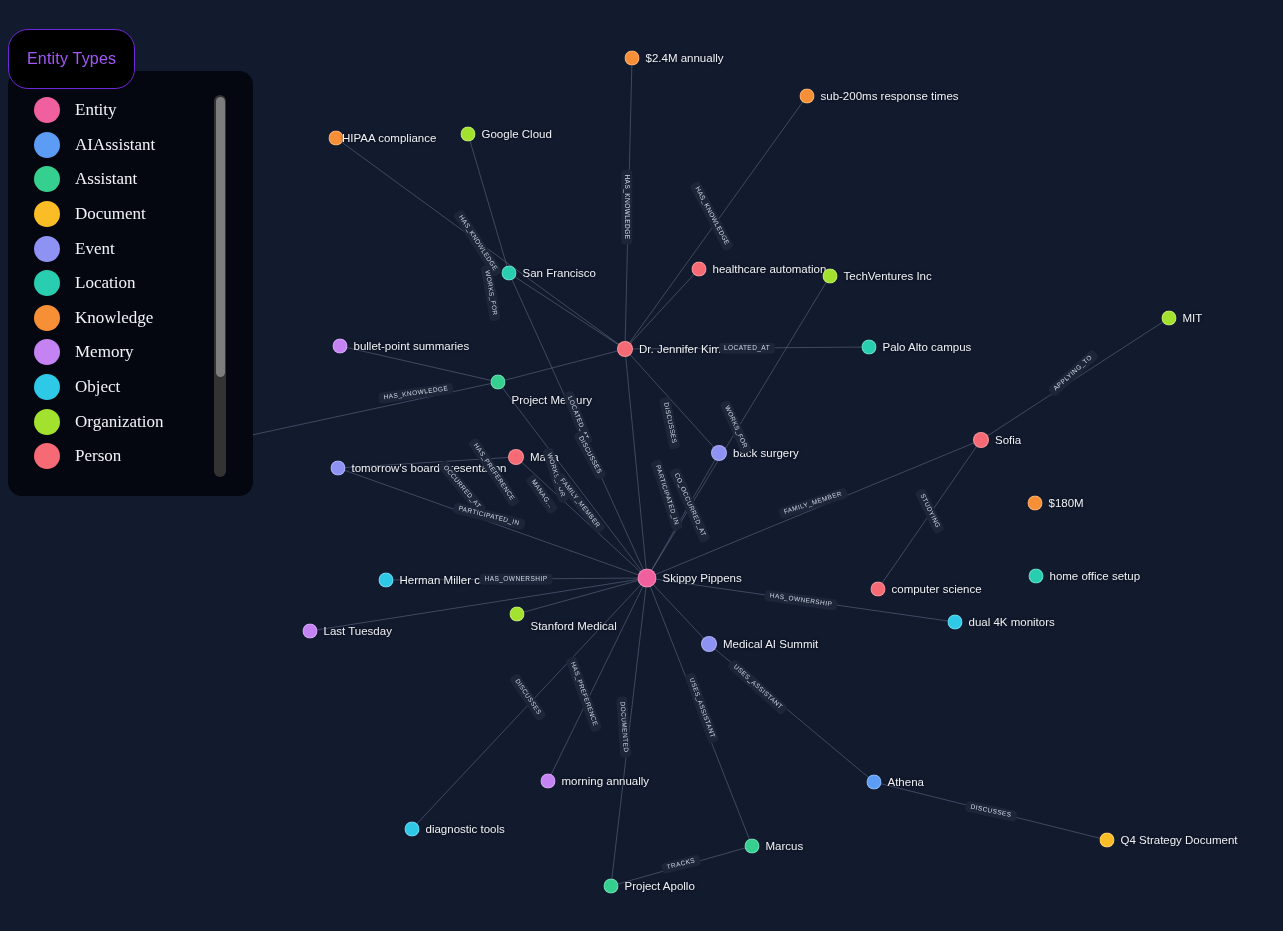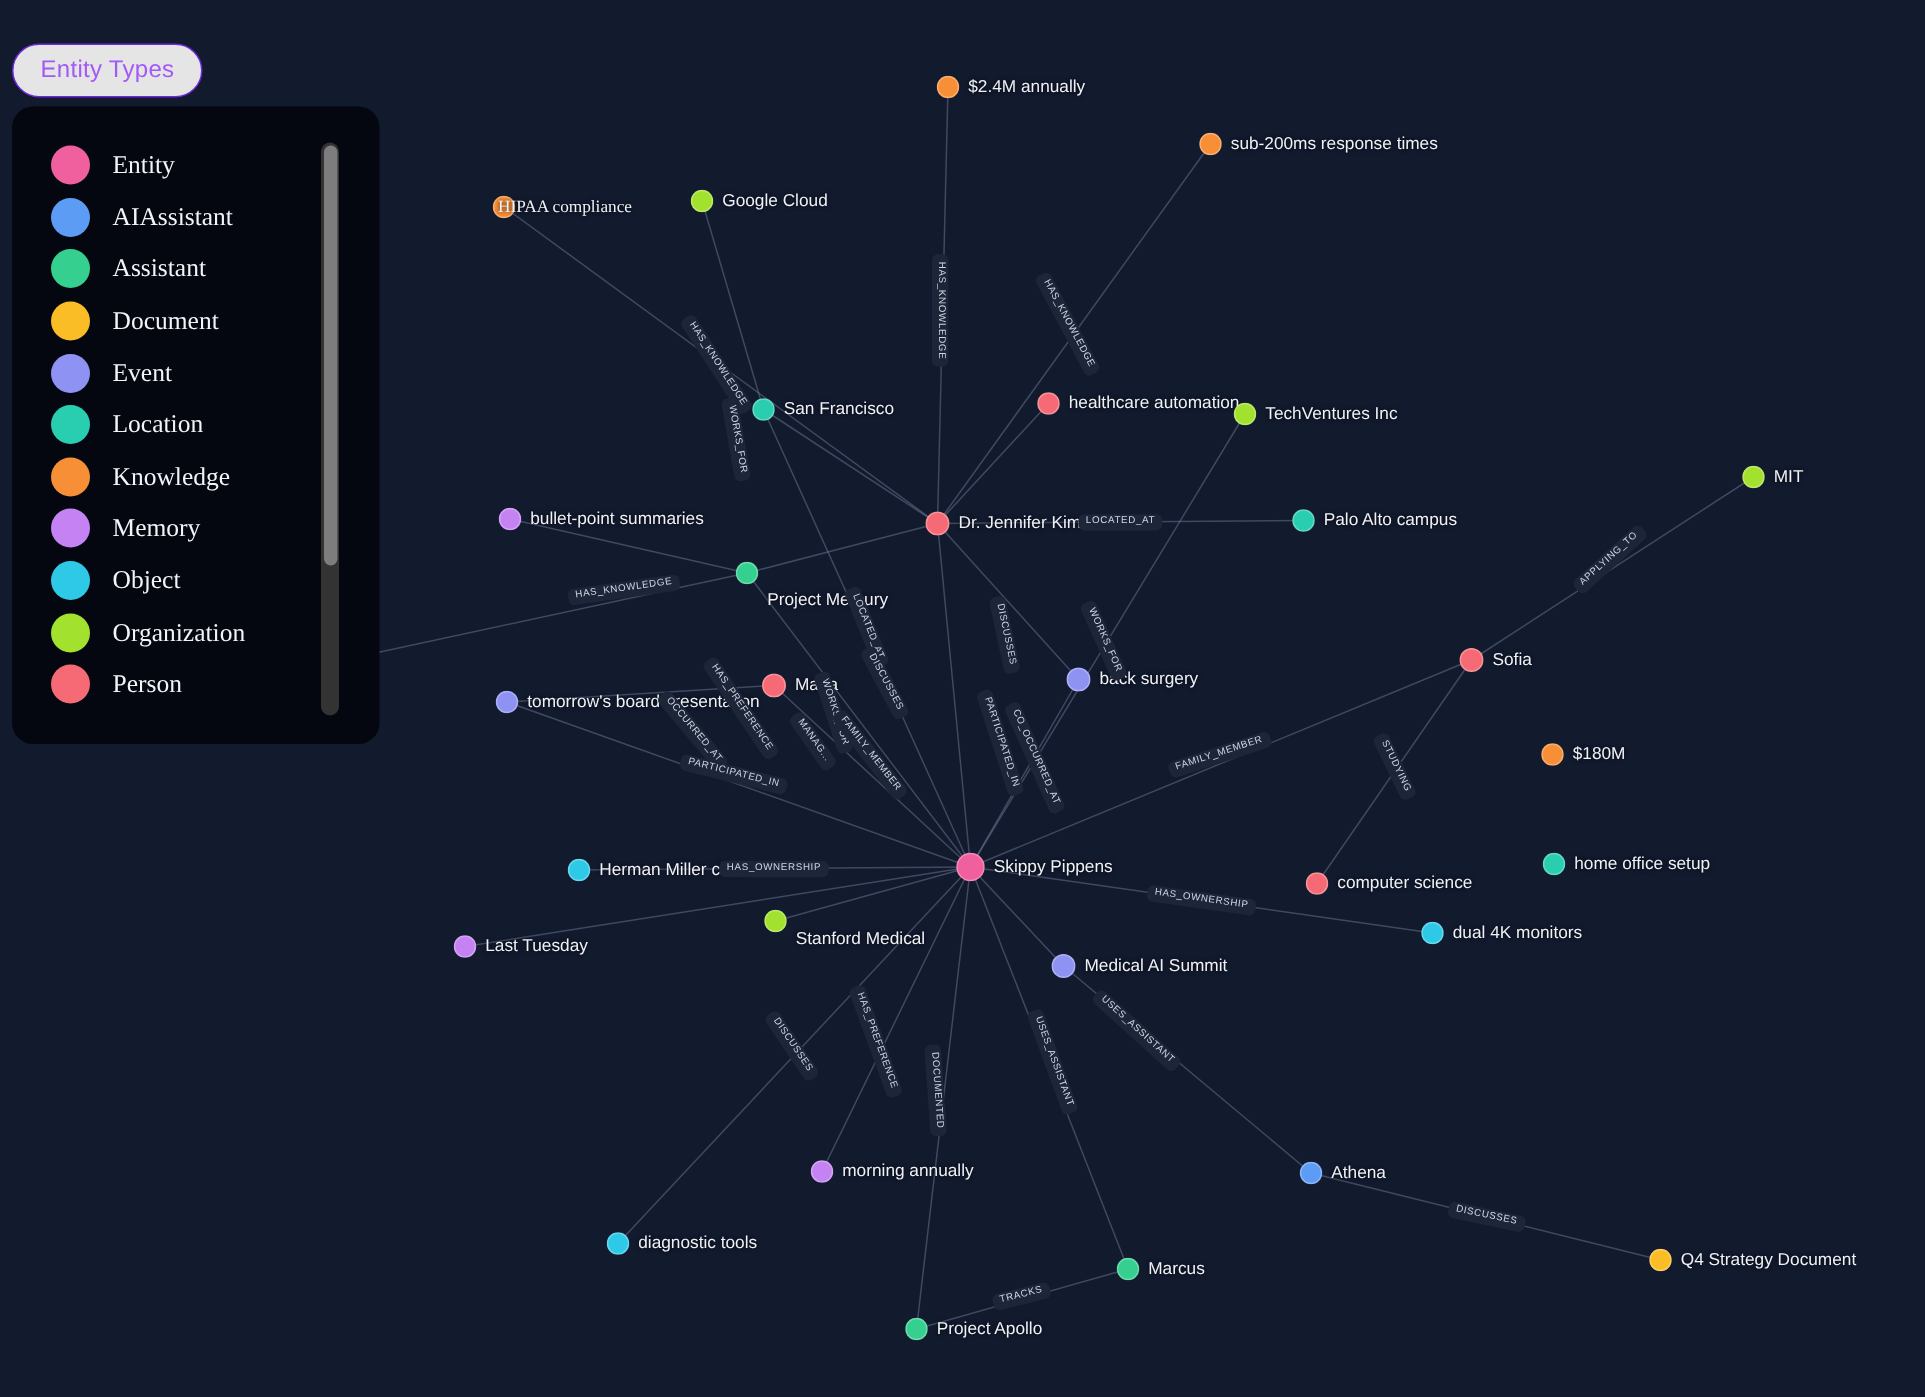--- a/index.html
+++ b/index.html
@@ -67,24 +67,24 @@
     transform: translateY(-50%);
     pointer-events: none;
     text-shadow: 0 0 3px rgba(0,0,0,0.85);
   }
 
   
   #legend-title {
     position: absolute;
     left: 8px;
     top: 29px;
-    padding: 8px 18px;
+    padding: 20px 18px;
     border: 1.5px solid #6d28d9;
     border-radius: 20px;
-    background: #e5e5e5;
+    background: #000000;
     color: #a259f7;
     font-size: 16px;
     letter-spacing: 0.2px;
     font-family: "Liberation Sans", sans-serif;
     z-index: 20;
   }
 
   #legend-panel {
     position: absolute;
     left: 8px;
@@ -218,21 +218,21 @@
       <div class="node-label" style="left: 1049.5px; top: 576px;">home office setup</div>
       <div class="node" title="Google Cloud" style="left: 468px; top: 134px; width: 15px; height: 15px; background: rgb(163, 225, 47);"></div>
       <div class="node-label" style="left: 481.5px; top: 134px;">Google Cloud</div>
       <div class="node" title="TechVentures Inc" style="left: 830px; top: 276px; width: 15px; height: 15px; background: rgb(163, 225, 47);"></div>
       <div class="node-label" style="left: 843.5px; top: 276px;">TechVentures Inc</div>
       <div class="node" title="MIT" style="left: 1169px; top: 318px; width: 15px; height: 15px; background: rgb(163, 225, 47);"></div>
       <div class="node-label" style="left: 1182.5px; top: 318px;">MIT</div>
       <div class="node" title="Stanford Medical" style="left: 517px; top: 614px; width: 15px; height: 15px; background: rgb(163, 225, 47);"></div>
       <div class="node-label" style="left: 530.5px; top: 614px; margin-top: 12px;">Stanford Medical</div>
       <div class="node" title="HIPAA compliance" style="left: 336px; top: 138px; width: 15px; height: 15px; background: rgb(247, 143, 54);"></div>
-      <div class="node-label" style="left: 332px; top: 138px; font-family: Liberation Serif, serif;">HIPAA compliance</div>
+      <div class="node-label" style="left: 342px; top: 138px;">HIPAA compliance</div>
       <div class="node" title="$2.4M annually" style="left: 632px; top: 58px; width: 15px; height: 15px; background: rgb(247, 143, 54);"></div>
       <div class="node-label" style="left: 645.5px; top: 58px;">$2.4M annually</div>
       <div class="node" title="sub-200ms response times" style="left: 807px; top: 96px; width: 15px; height: 15px; background: rgb(247, 143, 54);"></div>
       <div class="node-label" style="left: 820.5px; top: 96px;">sub-200ms response times</div>
       <div class="node" title="$180M" style="left: 1035px; top: 503px; width: 15px; height: 15px; background: rgb(247, 143, 54);"></div>
       <div class="node-label" style="left: 1048.5px; top: 503px;">$180M</div>
       <div class="node" title="Q4 Strategy Document" style="left: 1107px; top: 840px; width: 15px; height: 15px; background: rgb(251, 189, 38);"></div>
       <div class="node-label" style="left: 1120.5px; top: 840px;">Q4 Strategy Document</div>
       <div class="node" title="tomorrow's board presentation" style="left: 338px; top: 468px; width: 15px; height: 15px; background: rgb(142, 146, 242);"></div>
       <div class="node-label" style="left: 351.5px; top: 468px;">tomorrow's board presentation</div>

